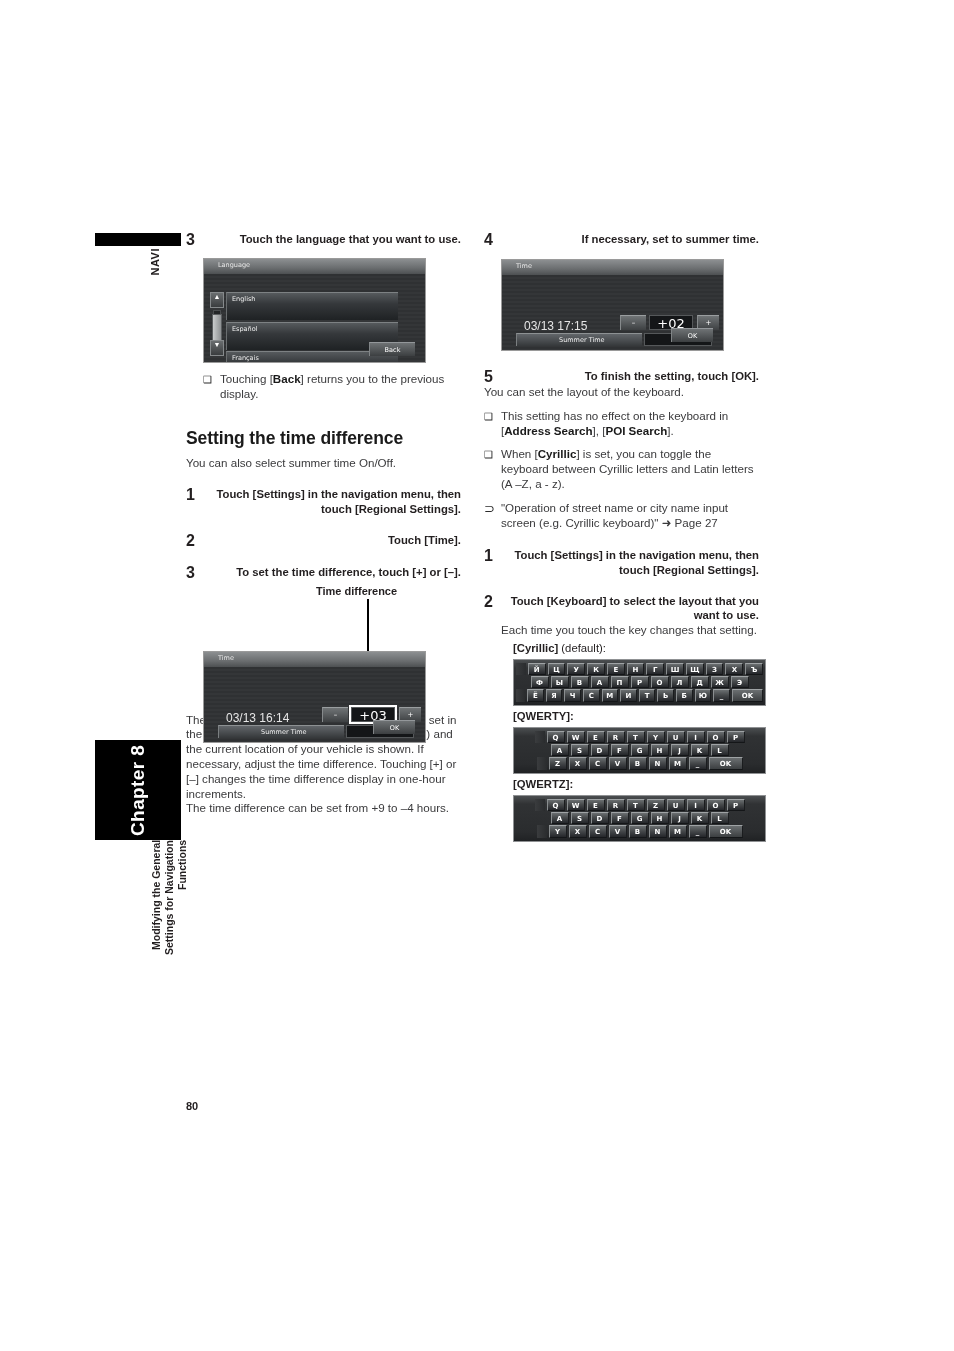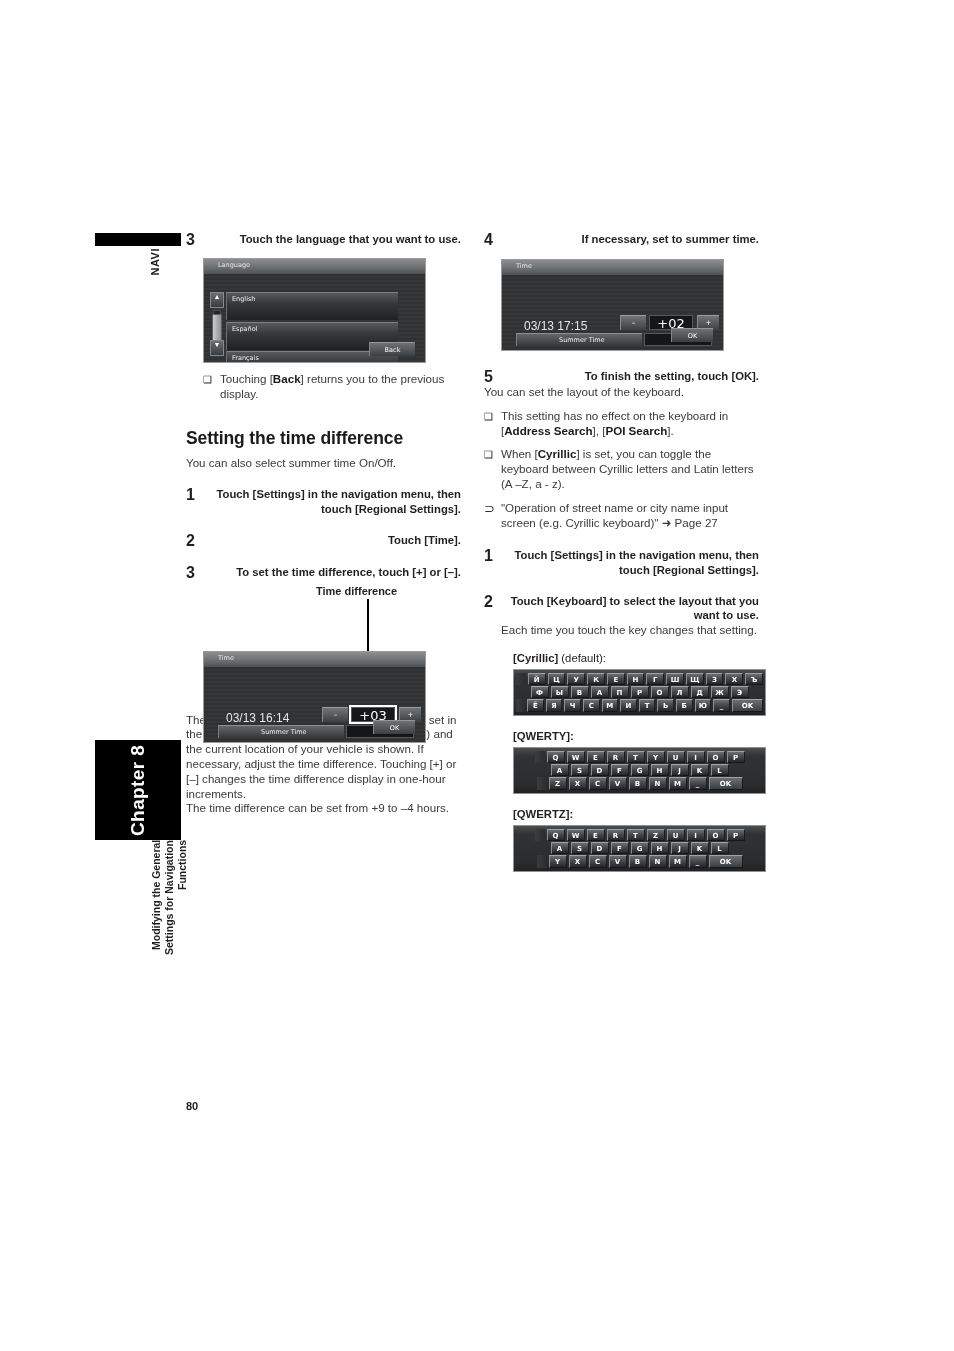--- a/index.html
+++ b/index.html
@@ -214,21 +214,21 @@
     font-family: "DejaVu Sans", sans-serif; font-weight: bold;
   }
   .kbd-key.space { width: 18px; }
   .kbd-key.ok { width: 34px; background: linear-gradient(#6b6f71,#3c3f41); }
   .kbd-lead {
     width: 10px; height: 12.5px;
     background: linear-gradient(90deg,#3a3c3e,#2a2c2e);
   }
   .kbd-label { font-size: 11.3px; font-weight: bold; margin: 0 0 5px 0; }
   .kbd-label .plain { font-weight: normal; }
-  .kbd-wrap { margin-top: 14px; padding-left: 12px; }
+  .kbd-wrap { margin-top: 4px; padding-left: 12px; }
 </style>
 </head>
 <body>
 
 <div class="navi-bar"></div>
 <div class="navi-label">NAVI</div>
 
 <div class="chapter-block"></div>
 <div class="chapter-text">Chapter 8</div>
 <div class="running-head">Modifying the General Settings for Navigation Functions</div>

